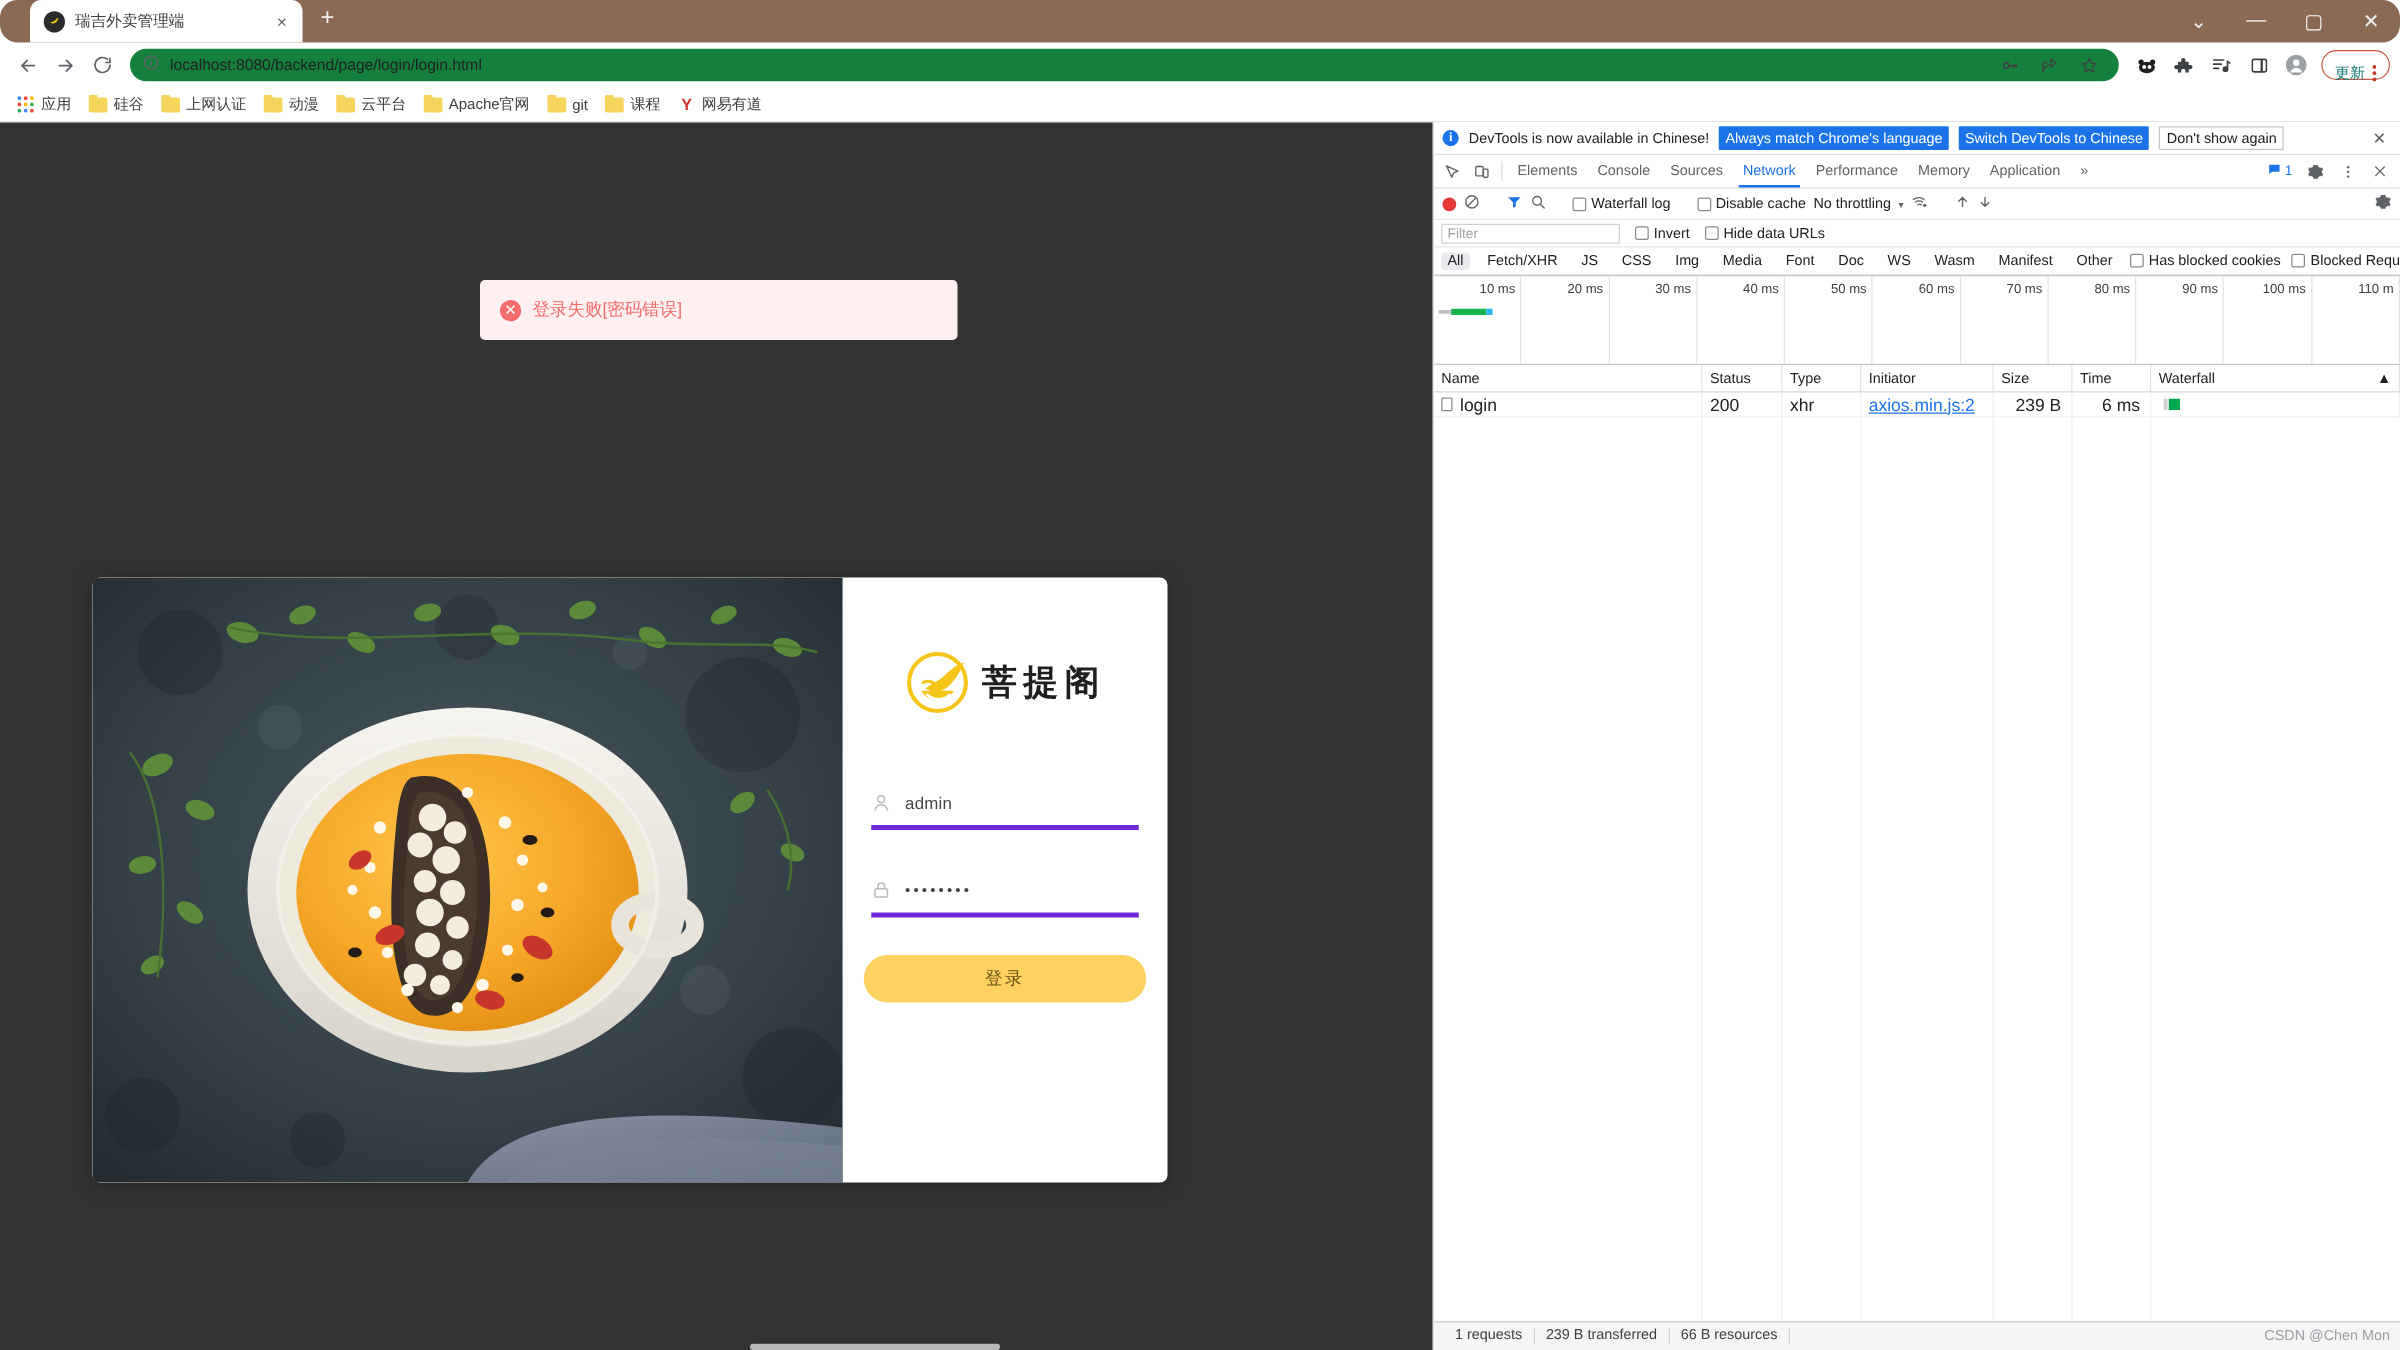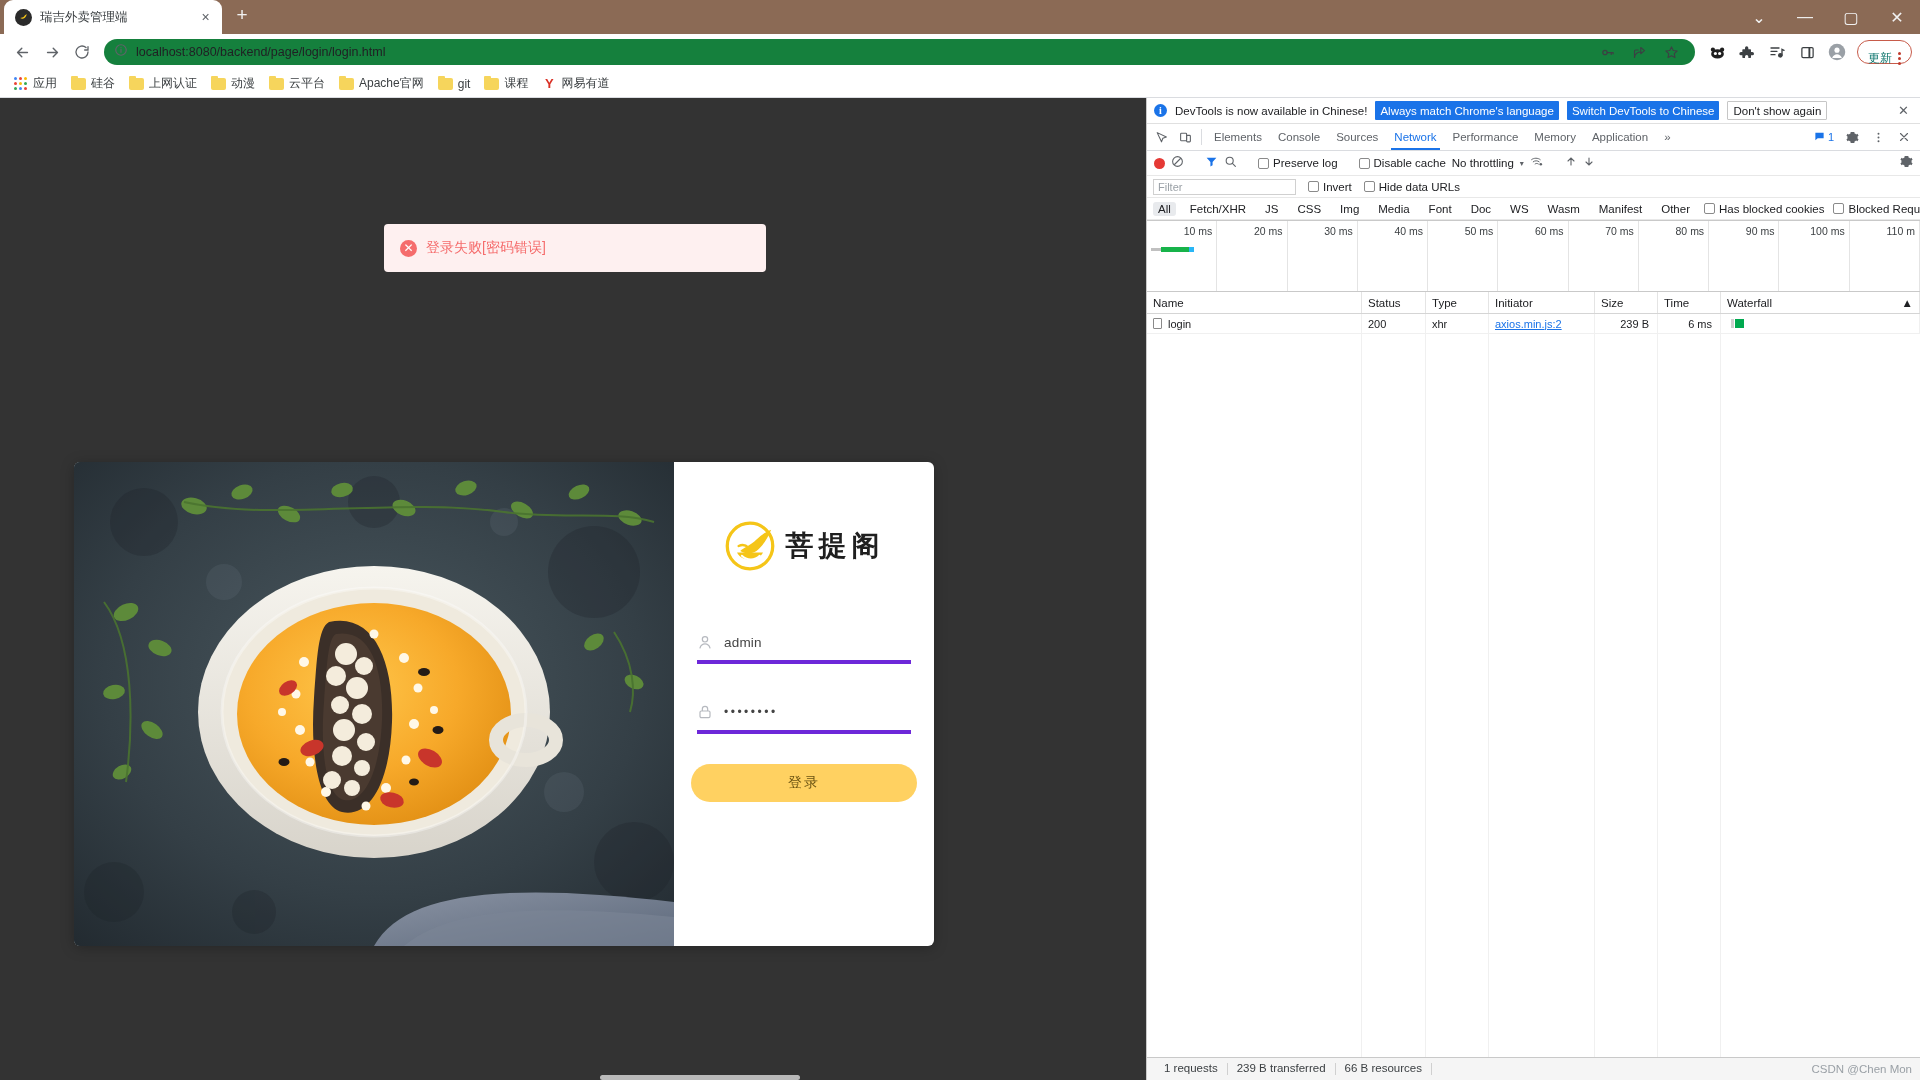--- a/index.html
+++ b/index.html
@@ -9,21 +9,21 @@
     overflow: hidden;
     font-family: "Liberation Sans", "DejaVu Sans", sans-serif;
     background: #ffffff;
   }
 
   
   .window { width: 1920px; height: 1080px; position: relative; display: flex; flex-direction: column; }
 
   .titlebar {
     height: 34px; background: #8b6a55; display: flex; align-items: flex-start;
-    padding-left: 4px; position: relative; flex: 0 0 34px;
+    padding-left: 24px; position: relative; flex: 0 0 34px; border-radius: 14px;
   }
   .tab {
     height: 34px; width: 218px; background: #ffffff;
     border-radius: 9px 9px 0 0; display: flex; align-items: center;
     padding: 0 8px 0 11px; gap: 8px; position: relative;
   }
   .tab-favicon {
     width: 17px; height: 17px; border-radius: 50%;
     background: #2b2b2b; display: flex; align-items: center; justify-content: center;
     flex: 0 0 17px;
@@ -248,21 +248,21 @@
   .ov-bar .seg-green { width: 28px; height: 5px; background: #17b34a; }
   .ov-bar .seg-blue { width: 5px; height: 5px; background: #29b6f6; }
 
   .dt-table-head {
     height: 22px; flex: 0 0 22px; display: flex; align-items: center;
     border-bottom: 1px solid #d5d5d5; font-size: 11.5px; background: #fff;
   }
   .th { padding-left: 6px; border-right: 1px solid #e4e4e4; height: 100%;
         display: flex; align-items: center; overflow: hidden; white-space: nowrap; }
   .dt-row {
-    height: 20px; display: flex; align-items: center; font-size: 11px;
+    height: 20px; display: flex; align-items: center; font-size: 14px;
     border-bottom: 1px solid #f0f0f0;
   }
   .td { padding-left: 6px; height: 100%; display: flex; align-items: center;
         border-right: 1px solid #f0f0f0; overflow: hidden; white-space: nowrap; }
   .td.num { justify-content: flex-end; padding-right: 8px; }
   .doc-ico {
     width: 9px; height: 11px; border: 1px solid #8a8a8a; border-radius: 1px; margin-right: 6px;
     flex: none;
   }
   .link { color: #1a73e8; text-decoration: underline; }
@@ -705,21 +705,21 @@
         </span>
         <span>
           <svg width="13" height="13" viewBox="0 0 24 24" fill="none" stroke="#5f6368" stroke-width="2">
               <circle cx="10.5" cy="10.5" r="6.5"></circle>
               <path d="M15.5 15.5L21 21" stroke-linecap="round"></path>
             </svg>
         </span>
         <span class="dt-sep"></span>
         <span class="chk">
           <span class="box"></span>
-          <span>Preserve log</span>
+          <span>Waterfall log</span>
         </span>
         <span class="dt-sep"></span>
         <span class="chk">
           <span class="box"></span>
           <span>Disable cache</span>
         </span>
         <span class="throttle">No throttling</span>
         <span class="caret">▾</span>
         <span>
           <svg width="14" height="13" viewBox="0 0 24 24" fill="none" stroke="#5f6368" stroke-width="1.8" stroke-linecap="round">

